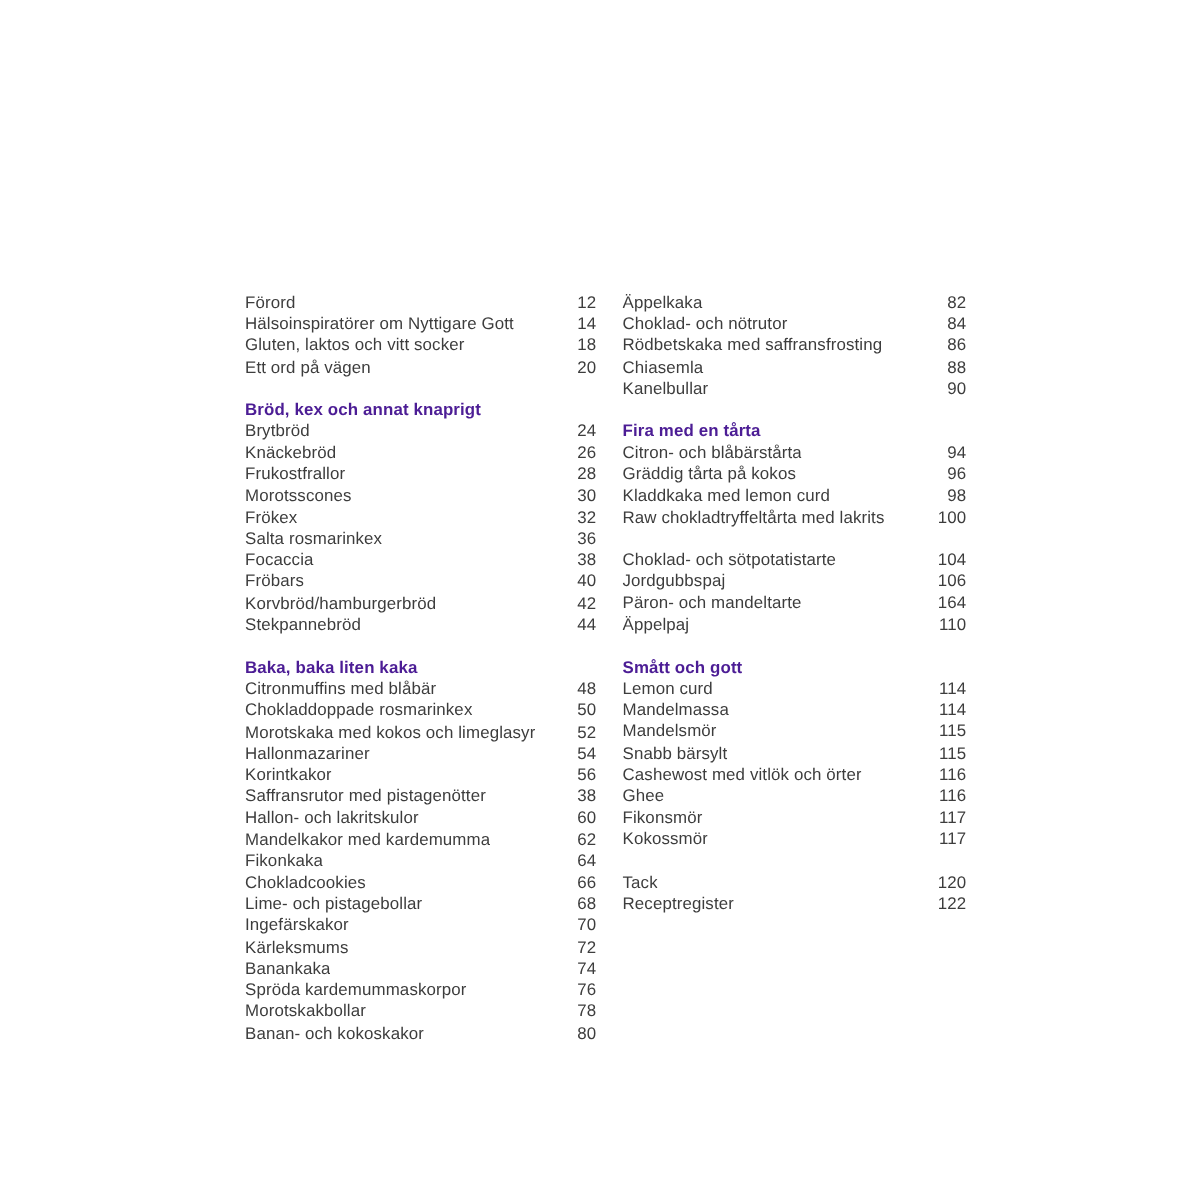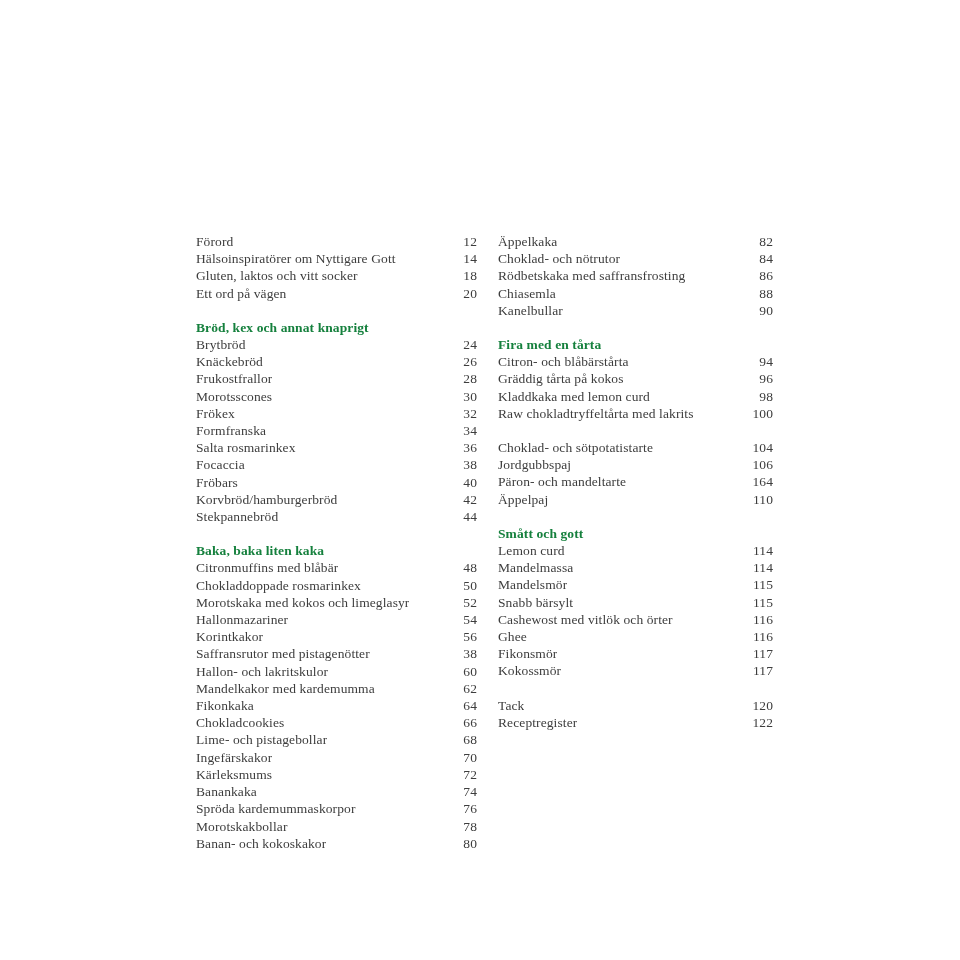--- a/index.html
+++ b/index.html
@@ -5,21 +5,21 @@
   html, body {
     margin: 0;
     padding: 0;
     background: #ffffff;
   }
   .page {
     position: relative;
     width: 960px;
     height: 960px;
     background: #ffffff;
-    font-family: Liberation Serif, serif;
+    font-family: Liberation Sans, sans-serif;
     overflow: hidden;
   }
   .toc-column {
     position: absolute;
     top: 233px;
   }
   .toc-column-left {
     left: 196px;
     width: 281px;
   }
@@ -27,21 +27,21 @@
     left: 498px;
     width: 275px;
   }
   .toc-section + .toc-section {
     margin-top: 17px;
   }
   .toc-heading {
     font-size: 13.5px;
     line-height: 17.2px;
     font-weight: bold;
-    color: #15803d;
+    color: #4c1d95;
     letter-spacing: 0.1px;
     white-space: nowrap;
   }
   .toc-row {
     display: flex;
     justify-content: space-between;
     align-items: baseline;
     font-size: 13.5px;
     line-height: 17.2px;
     color: #3d3d3d;
@@ -97,24 +97,20 @@
           </div>
           <div class="toc-row">
             <span class="toc-entry-title">Morotsscones</span>
             <span class="toc-entry-page">30</span>
           </div>
           <div class="toc-row">
             <span class="toc-entry-title">Frökex</span>
             <span class="toc-entry-page">32</span>
           </div>
           <div class="toc-row">
-            <span class="toc-entry-title">Formfranska</span>
-            <span class="toc-entry-page">34</span>
-          </div>
-          <div class="toc-row">
             <span class="toc-entry-title">Salta rosmarinkex</span>
             <span class="toc-entry-page">36</span>
           </div>
           <div class="toc-row">
             <span class="toc-entry-title">Focaccia</span>
             <span class="toc-entry-page">38</span>
           </div>
           <div class="toc-row">
             <span class="toc-entry-title">Fröbars</span>
             <span class="toc-entry-page">40</span>

